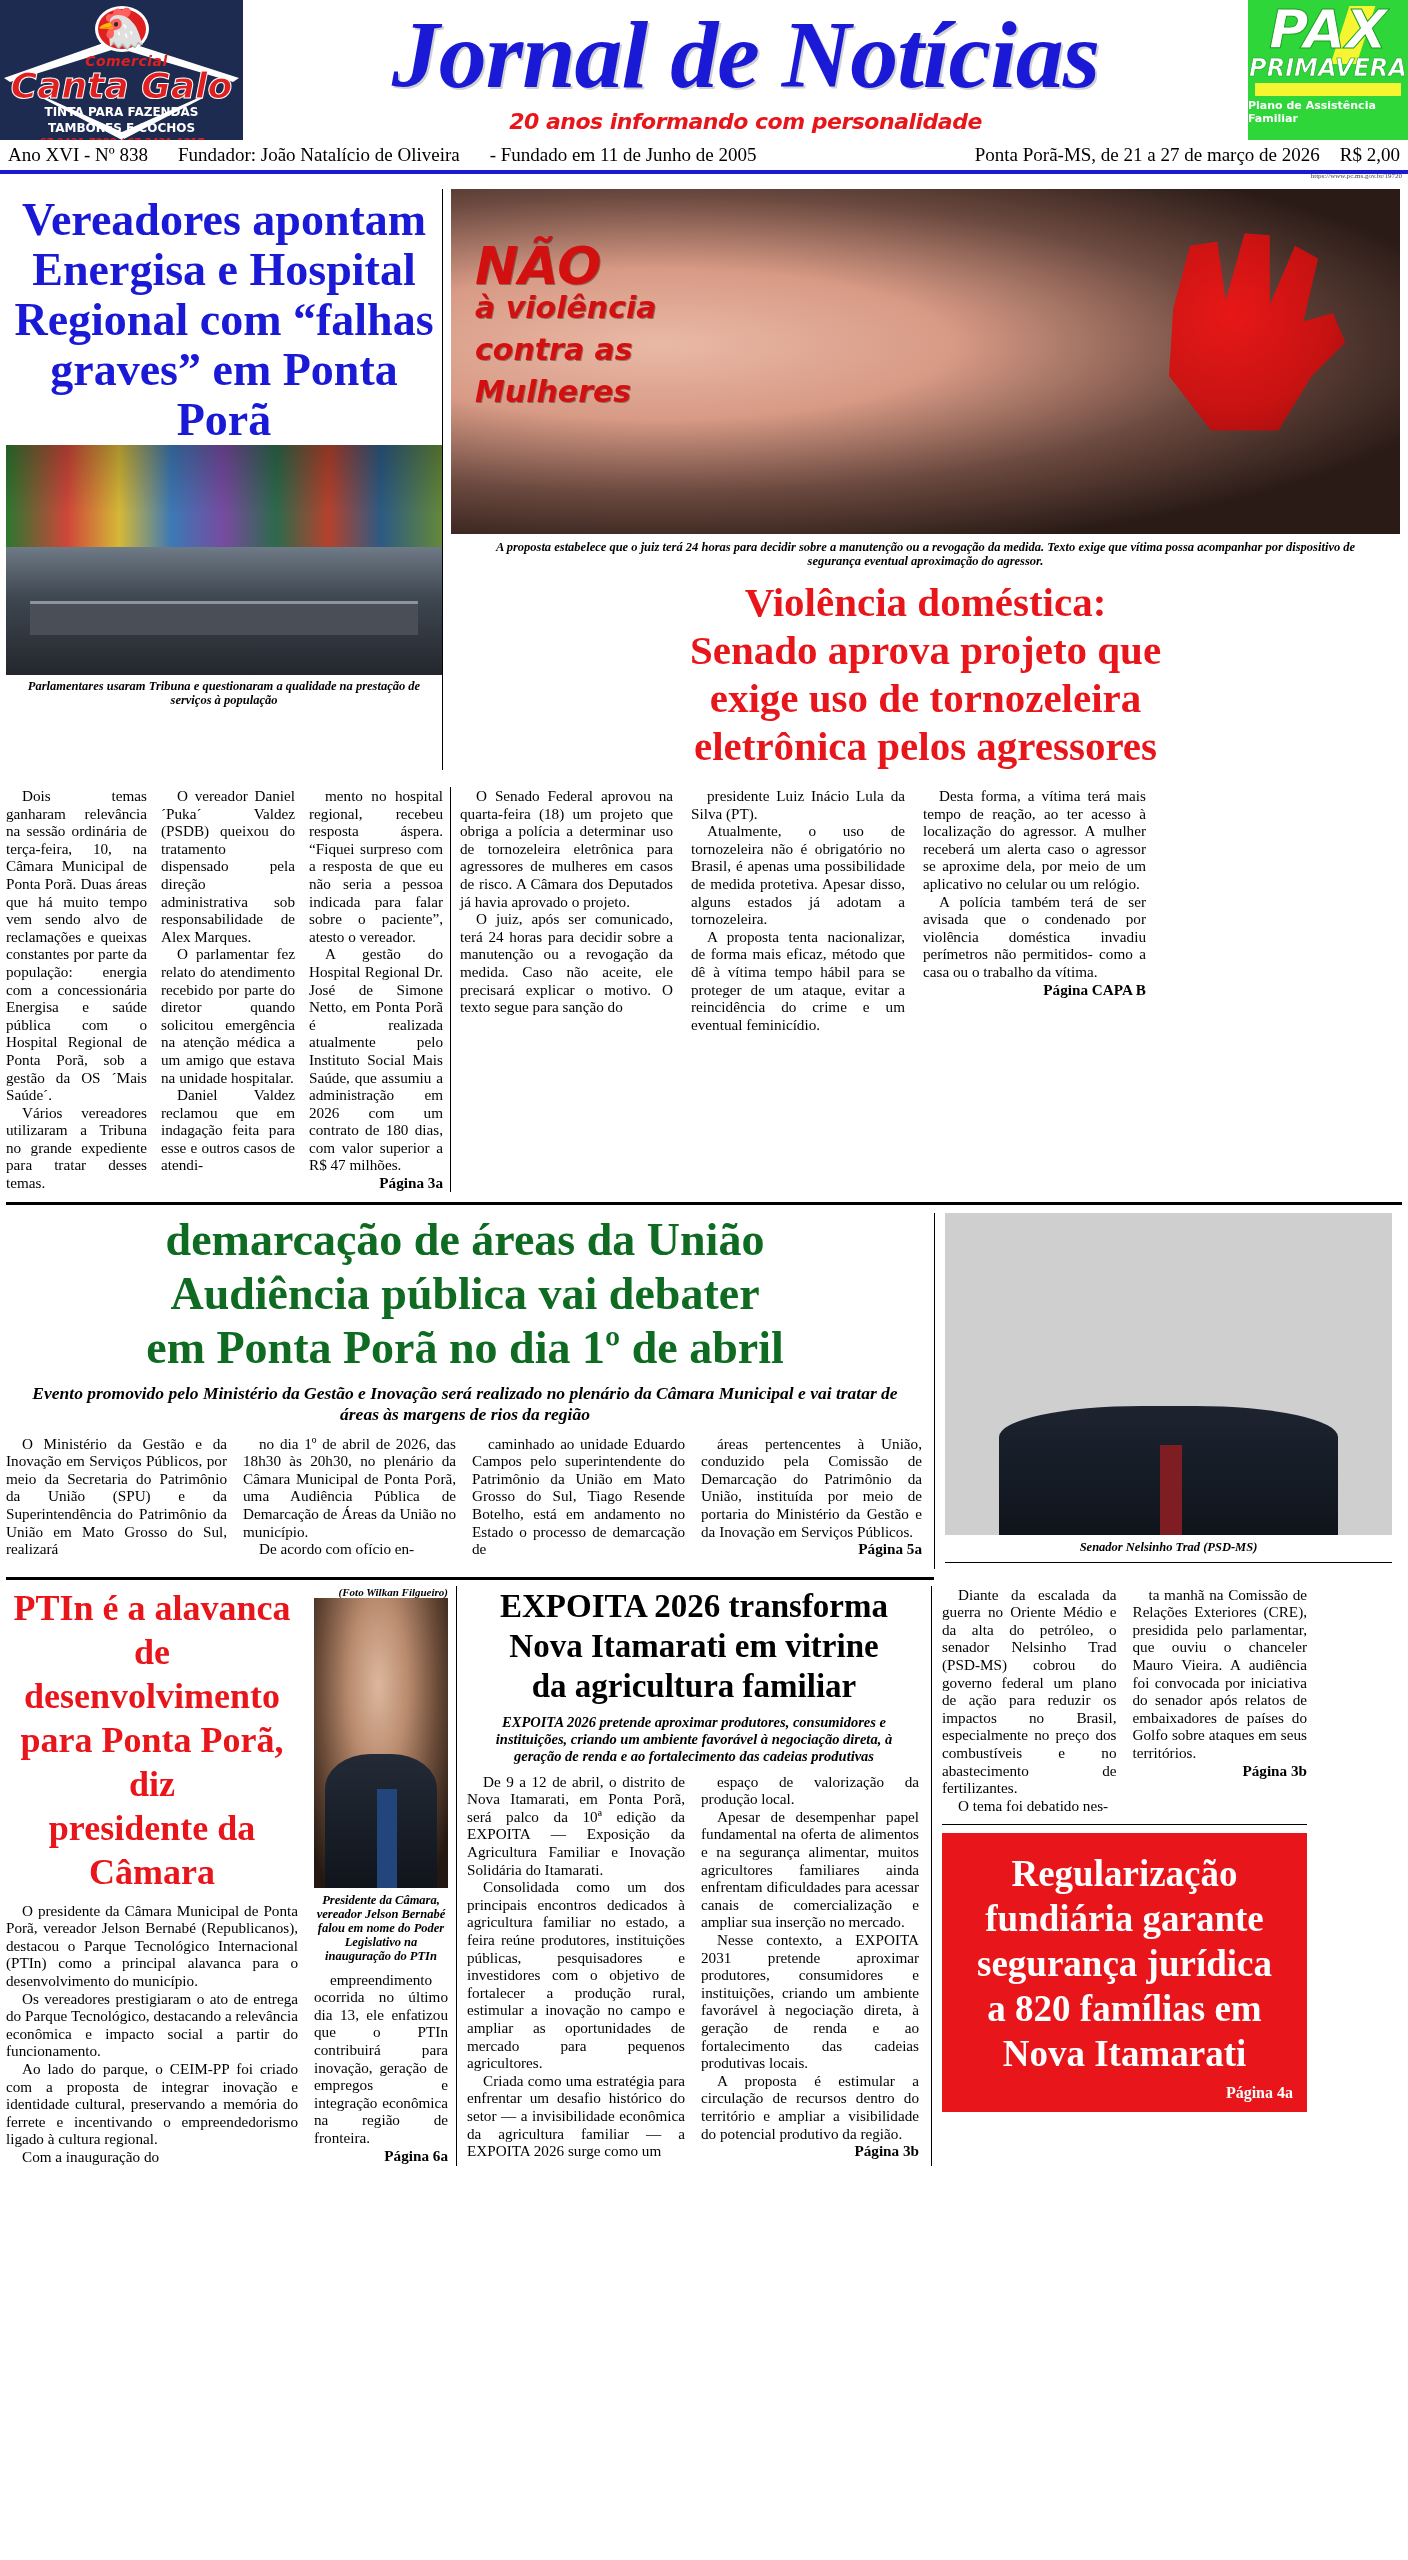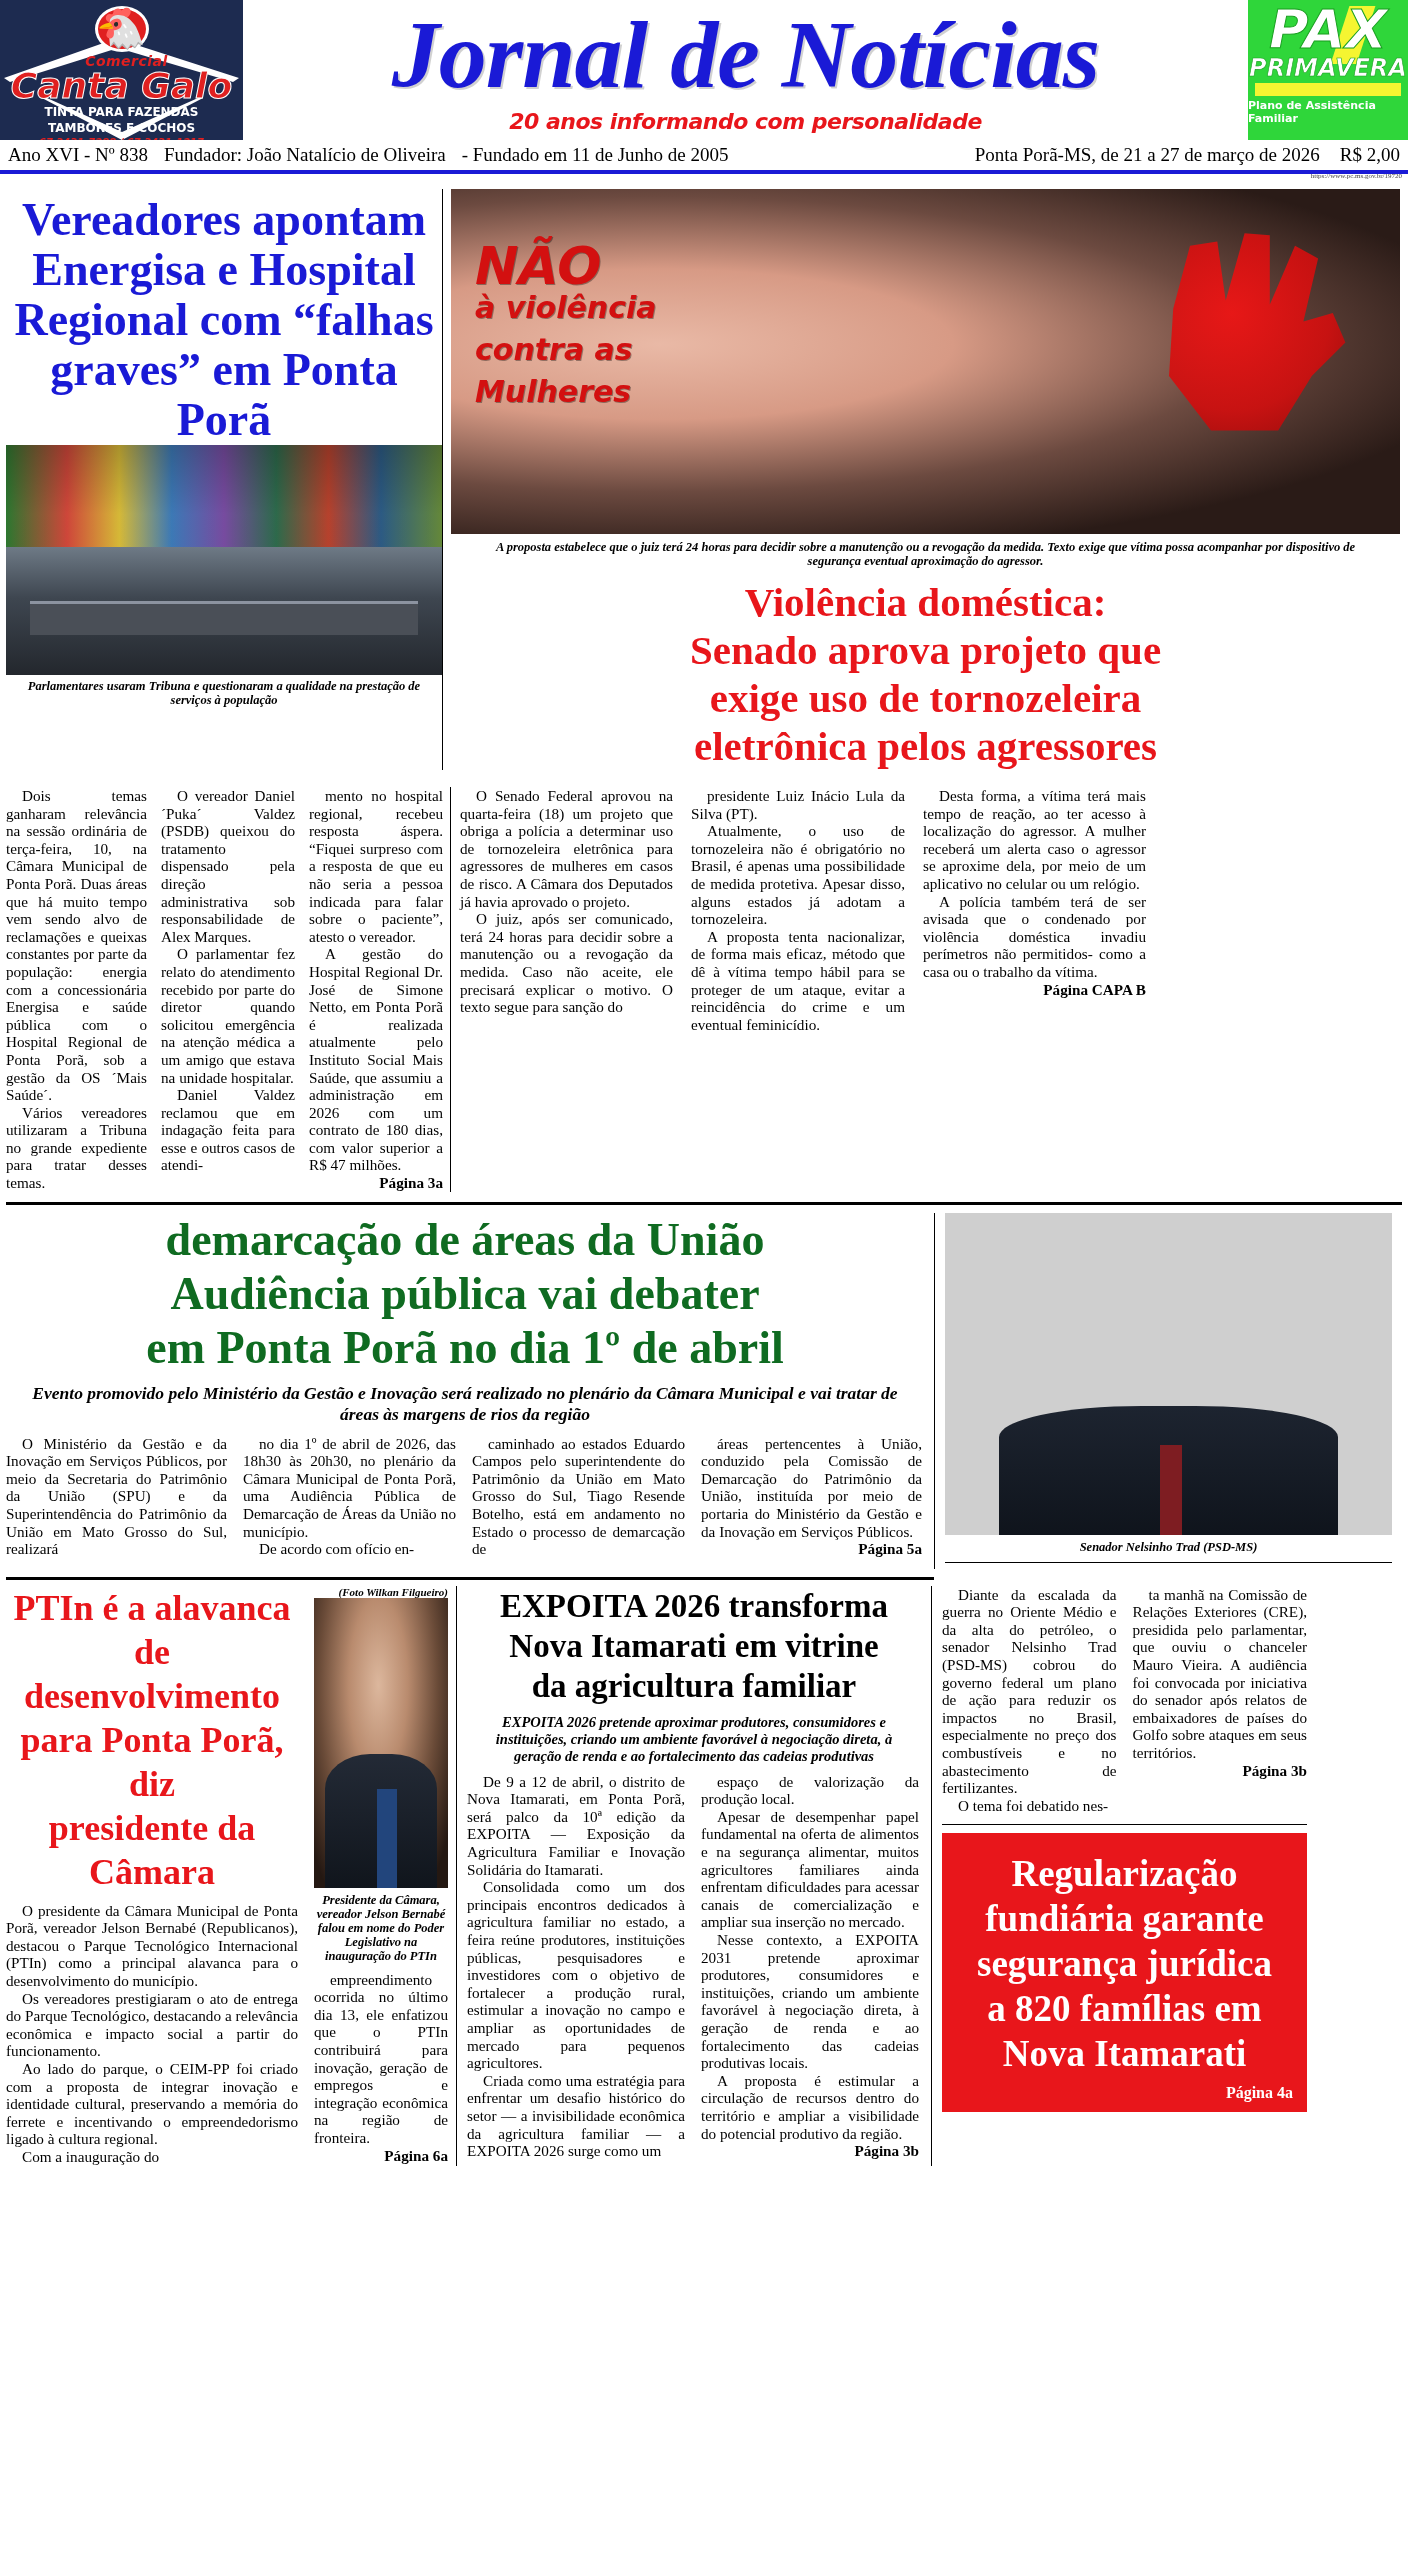--- a/index.html
+++ b/index.html
@@ -84,21 +84,21 @@
     color: #fff; margin-top: 3px; z-index: 3;
   }
 
   .blue-rule { height: 4px; background: #1a1ad6; margin: 2px 0 0 0; }
 
   
   .infobar {
     display: flex; align-items: baseline; font-size: 19px;
     padding: 4px 8px 2px 8px; white-space: nowrap;
   }
-  .infobar .left { display: flex; gap: 16px; }
+  .infobar .left { display: flex; gap: 30px; }
   .infobar .spacer { flex: 1; }
   .infobar .right { display: flex; gap: 20px; }
   .url-tiny { font-size: 7px; color: #444; text-align: right; padding-right: 6px; margin-top:-2px;}
 
   
   .cols { display: flex; }
   .vrule { border-left: 1px solid #000; }
   .hrule { height: 3px; background: #000; margin: 6px 0; }
   .hrule-thin { height: 1px; background: #000; margin: 4px 0; }
 
@@ -359,21 +359,21 @@
       <div class="kicker" style="margin:8px 16px 10px 16px;">Evento promovido pelo Ministério da Gestão e Inovação será realizado no plenário da Câmara Municipal e vai tratar de áreas às margens de rios da região</div>
       <div class="cols body-text">
         <div style="width:229px;padding-right:8px;">
           <p>O Ministério da Gestão e da Inovação em Serviços Públicos, por meio da Secretaria do Patrimônio da União (SPU) e da Superintendência do Patrimônio da União em Mato Grosso do Sul, realizará</p>
         </div>
         <div style="width:229px;padding:0 8px;">
           <p>no dia 1º de abril de 2026, das 18h30 às 20h30, no plenário da Câmara Municipal de Ponta Porã, uma Audiência Pública de Demarcação de Áreas da União no município.</p>
           <p>De acordo com ofício en-</p>
         </div>
         <div style="width:229px;padding:0 8px;">
-          <p>caminhado ao estados Eduardo Campos pelo superintendente do Patrimônio da União em Mato Grosso do Sul, Tiago Resende Botelho, está em andamento no Estado o processo de demarcação de</p>
+          <p>caminhado ao unidade Eduardo Campos pelo superintendente do Patrimônio da União em Mato Grosso do Sul, Tiago Resende Botelho, está em andamento no Estado o processo de demarcação de</p>
         </div>
         <div style="width:229px;padding:0 0 0 8px;">
           <p>áreas pertencentes à União, conduzido pela Comissão de Demarcação do Patrimônio da União, instituída por meio de portaria do Ministério da Gestão e da Inovação em Serviços Públicos.</p>
           <div class="pagina" style="text-align:right;">Página 5a</div>
         </div>
       </div>
     </div>
 
     <div class="vrule" style="width:458px;padding-left:10px;">
       <div class="p-trad photo">

